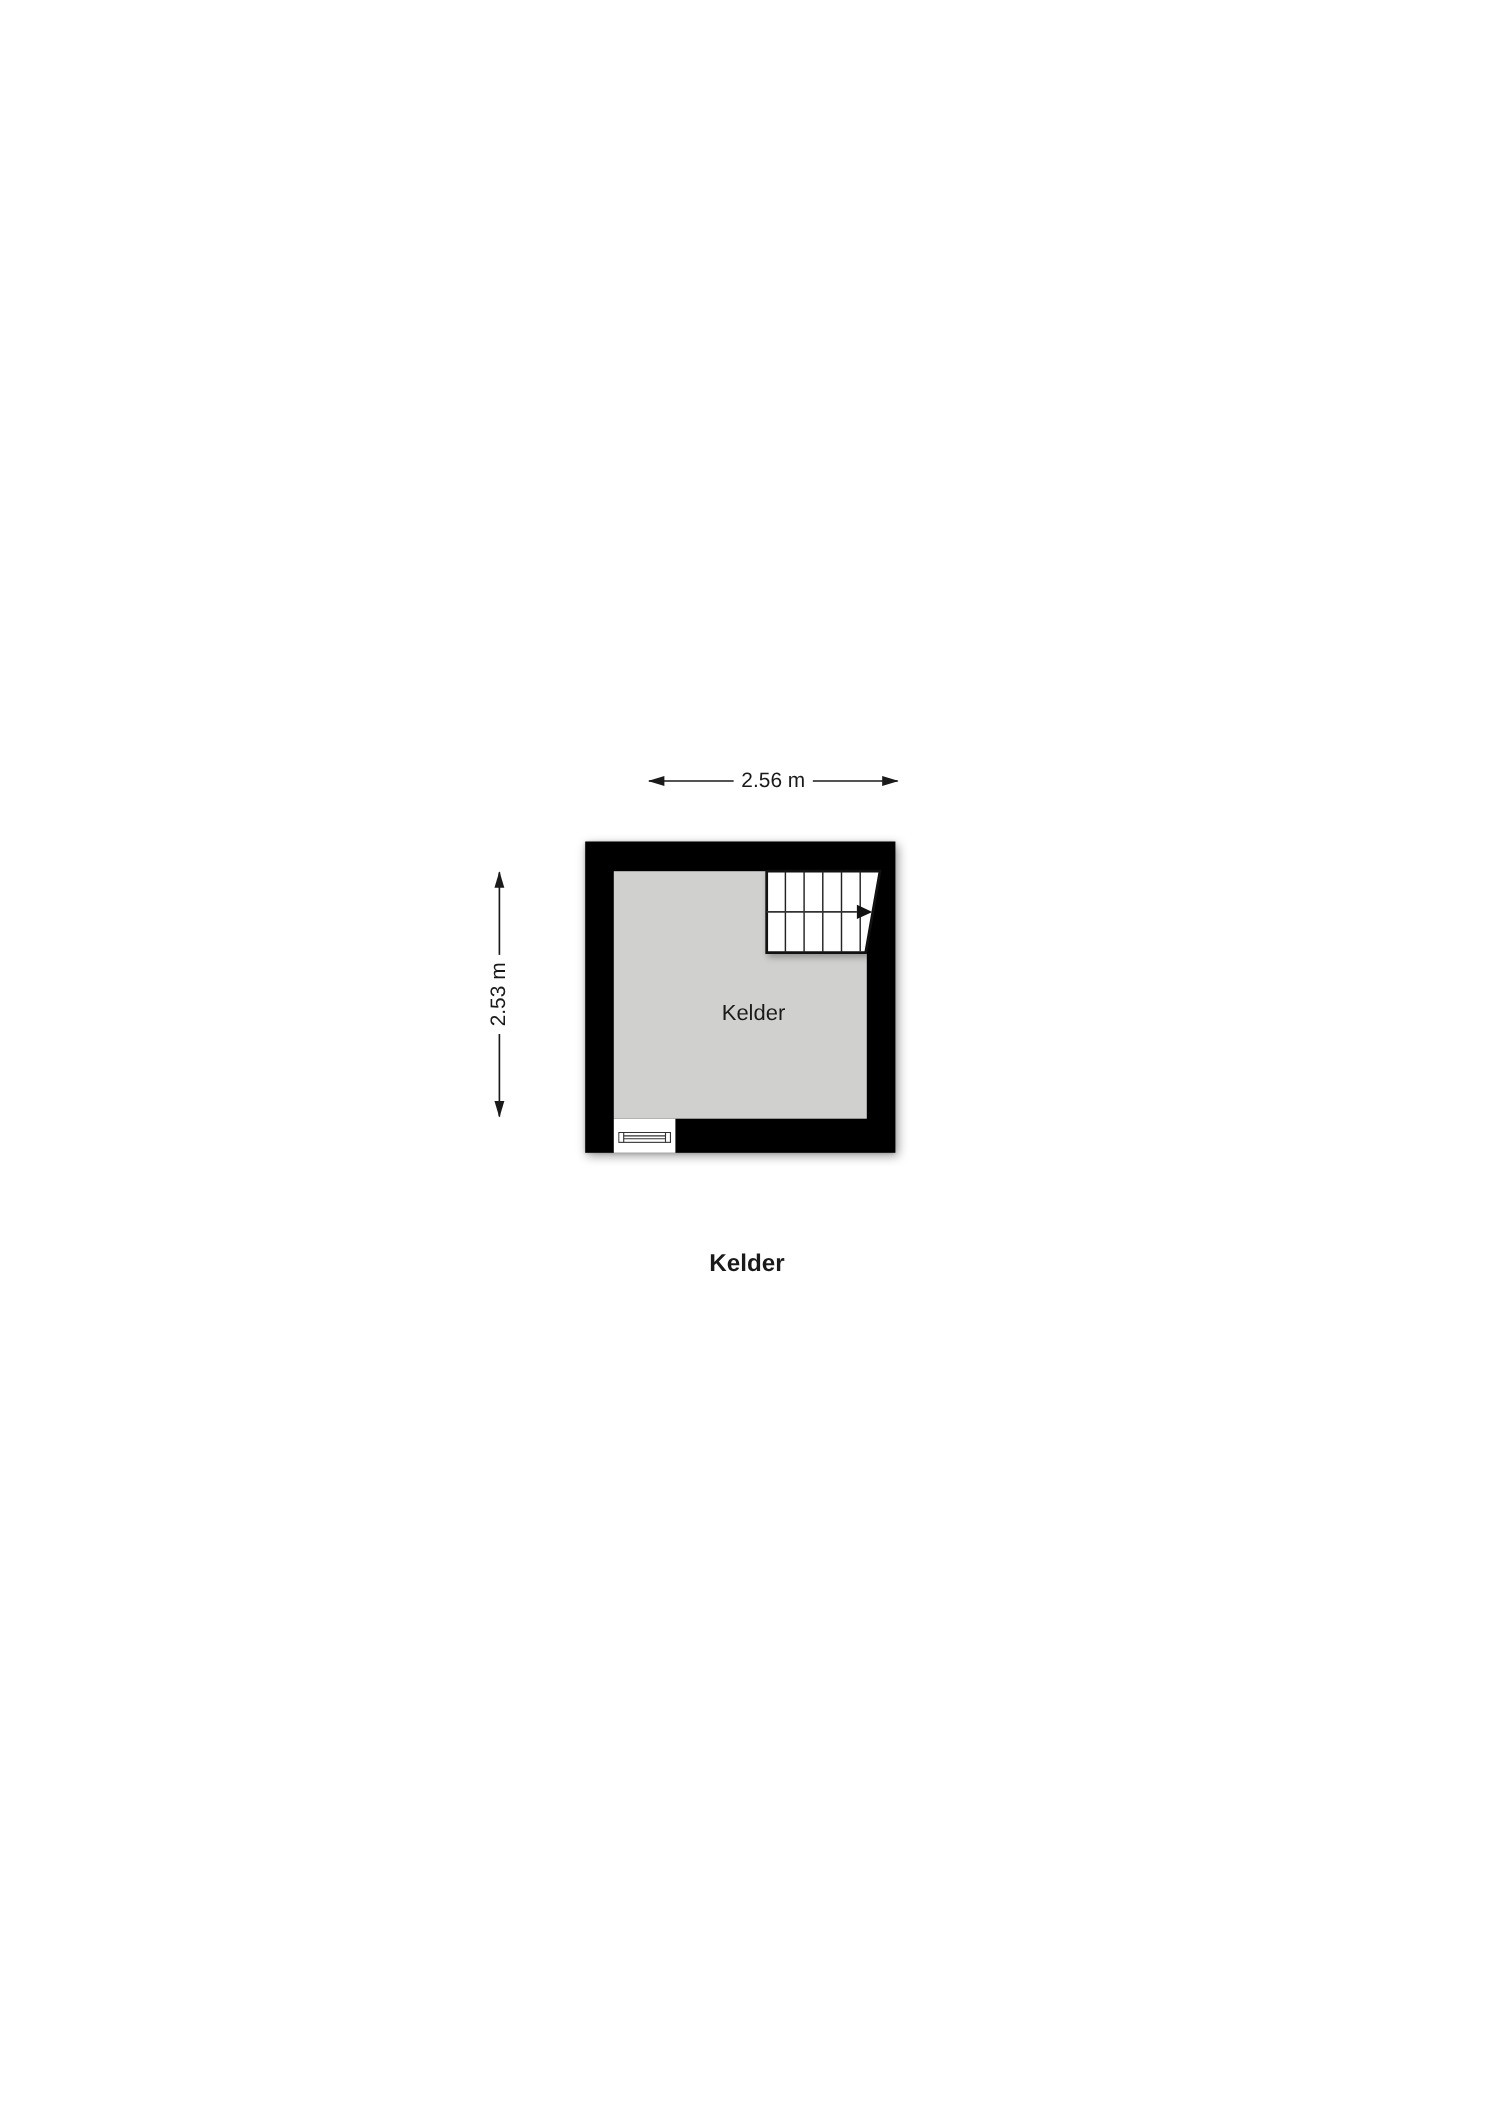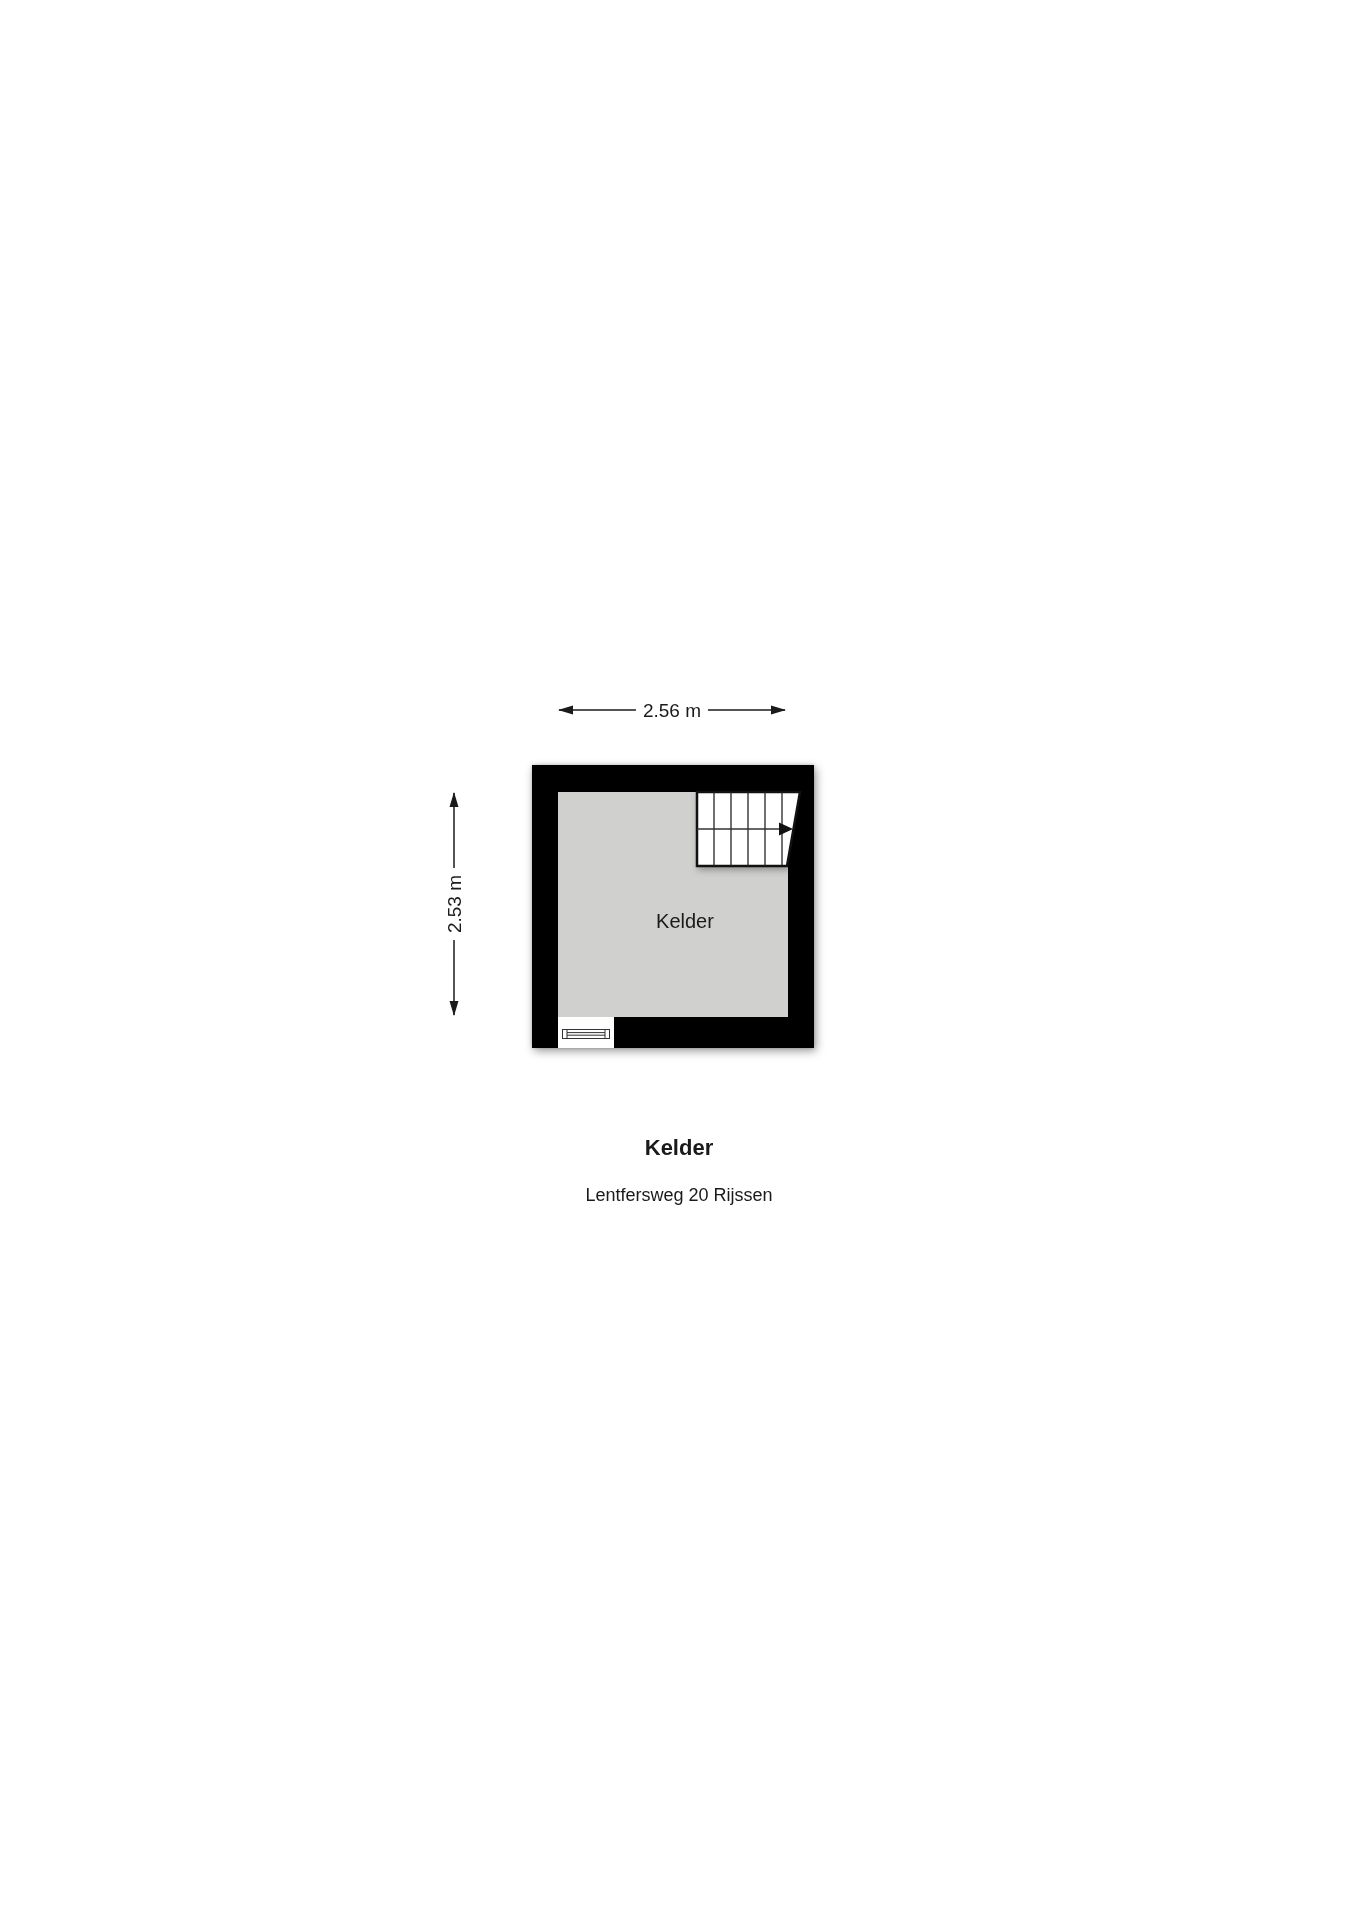--- a/index.html
+++ b/index.html
@@ -3,21 +3,21 @@
 <meta charset="utf-8">
 <style>
   html,body{margin:0;padding:0;background:#ffffff;}
   body{
     width:1358px;height:1920px;position:relative;overflow:hidden;
     font-family:"Liberation Sans", sans-serif;color:#1a1a1a;
   }
   .abs{position:absolute;}
 
   
-  .dim-h{left:557px;top:698px;width:230px;height:24px;}
+  .dim-h{left:588px;top:698px;width:230px;height:24px;}
   .dim-v{left:442px;top:791px;width:24px;height:226px;}
   .dim-label{
     position:absolute;left:50%;top:50%;transform:translate(-50%,-50%);
     background:#ffffff;padding:0 7px;font-size:19px;line-height:21px;
     white-space:nowrap;color:#1a1a1a;
   }
   .dim-label.vert{transform:translate(-50%,-50%) rotate(-90deg);}
 
   
   .plan{
@@ -90,14 +90,13 @@
       <line x1="5" y1="0.5" x2="5" y2="9.5" stroke="#333333" stroke-width="1"></line>
       <line x1="43" y1="0.5" x2="43" y2="9.5" stroke="#333333" stroke-width="1"></line>
       <line x1="5" y1="3.6" x2="43" y2="3.6" stroke="#333333" stroke-width="1"></line>
       <line x1="5" y1="6.2" x2="43" y2="6.2" stroke="#333333" stroke-width="1"></line>
     </svg>
   </div>
 </div>
 
 <div class="abs caption-title">Kelder</div>
 <div class="abs caption-sub">
-  <div>Lentfersweg 20 Rijssen</div>
 </div>
 
 </body></html>

